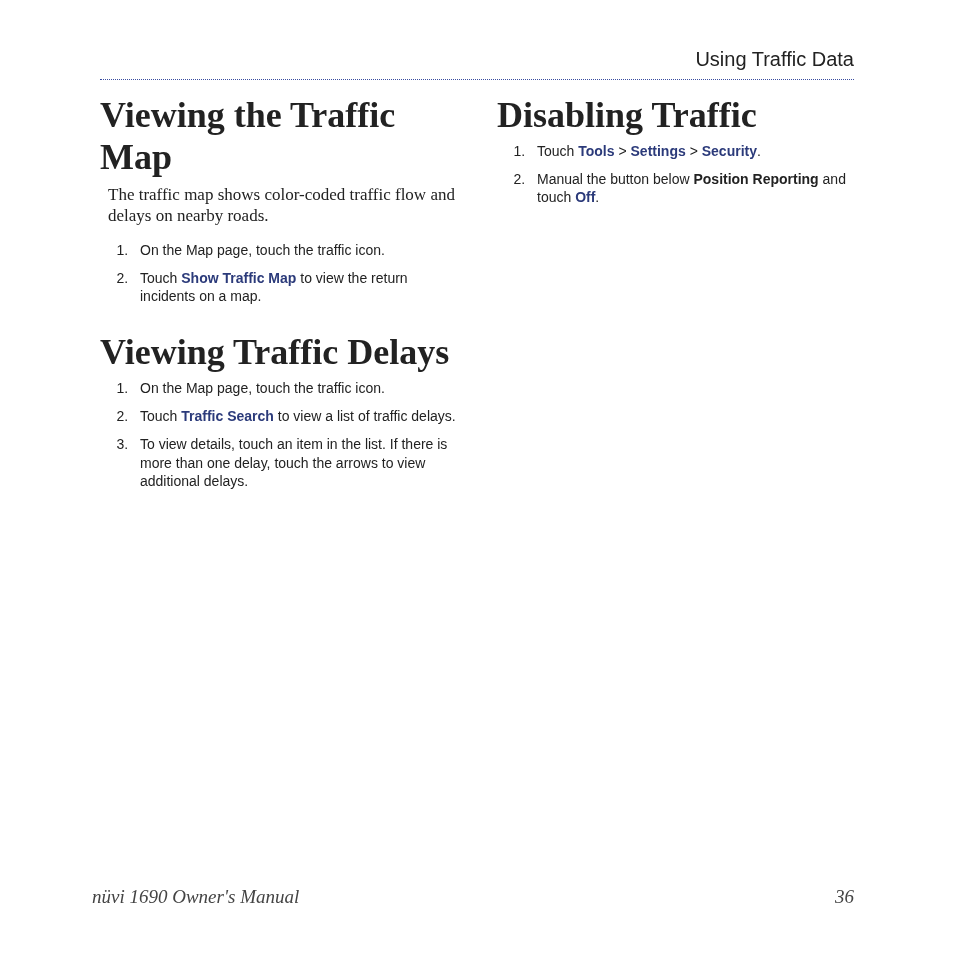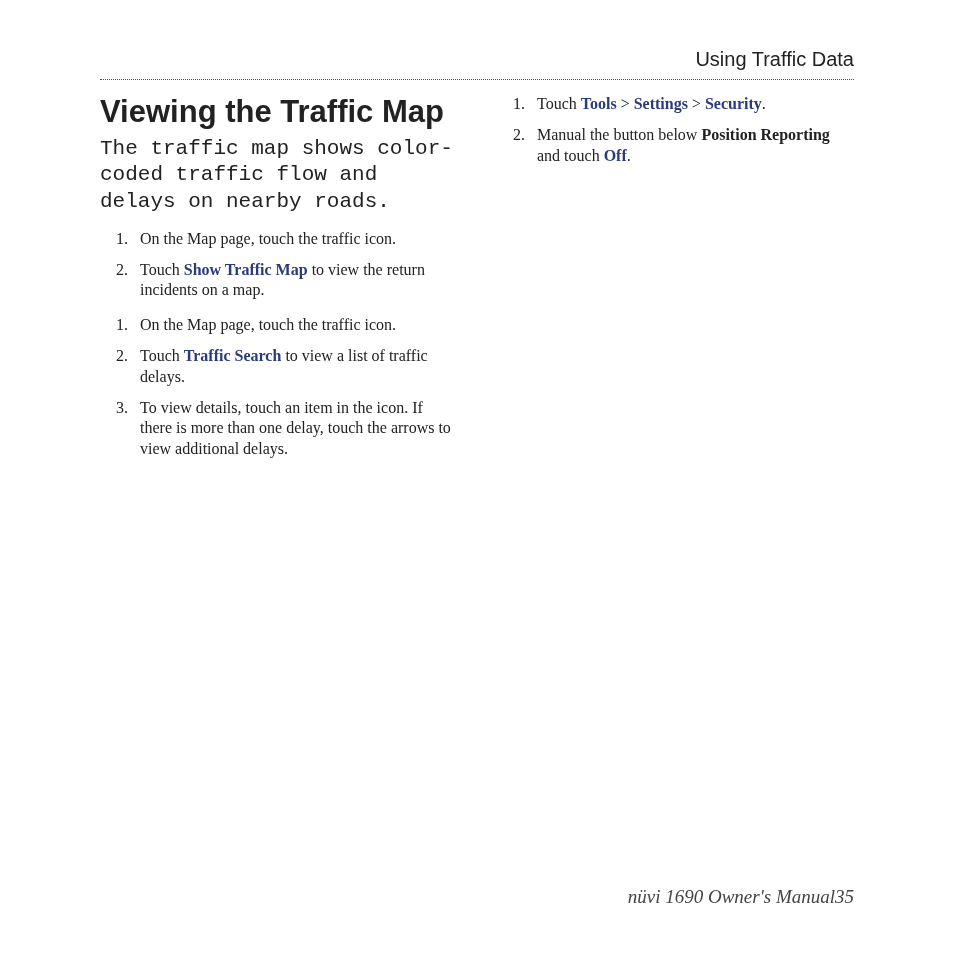--- a/index.html
+++ b/index.html
@@ -28,65 +28,65 @@
   }
   .cols {
     display: flex;
     gap: 40px;
   }
   .col {
     flex: 1 1 0;
     min-width: 0;
   }
   h2.heading {
-    font-family: Liberation Sans, sans-serif;
+    font-family: Liberation Serif, serif;
     font-weight: 700;
-    font-size: 31px;
+    font-size: 36px;
     color: #222;
     margin: 0 0 6px 0;
   }
   p.serif {
-    font-family: Liberation Mono, monospace;
-    font-size: 21px;
+    font-family: Liberation Serif, serif;
+    font-size: 17px;
     line-height: 1.25;
-    margin: 0 0 14px 0;
+    margin: 0 0 14px 8px;
     color: #222;
   }
   p.serif .ui-link {
     color: #2b3a7a;
     font-weight: 700;
   }
   ol.steps {
     list-style: decimal;
     margin: 0 0 14px 0;
     padding-left: 32px;
-    font-family: Liberation Serif, serif;
-    font-size: 16px;
+    font-family: Liberation Sans, sans-serif;
+    font-size: 14px;
     line-height: 1.3;
     color: #222;
   }
   ol.steps li {
     padding-left: 8px;
     margin-bottom: 10px;
   }
   .ui-link {
     color: #2b3a7a;
     font-weight: 700;
   }
   .bold {
     font-weight: 700;
     color: #222;
   }
   .footer {
     position: absolute;
-    left: 84px;
+    left: 92px;
     right: 100px;
     bottom: 46px;
     display: flex;
-    justify-content: flex-end;
+    justify-content: space-between;
     font-family: "Times New Roman", Times, serif;
     font-style: italic;
     font-size: 19px;
     color: #444;
   }
 </style>
 </head>
 <body>
 
 <div class="page">
@@ -106,49 +106,51 @@
       <ol class="steps">
         <li>
           <span>On the Map page, touch the traffic icon.</span>
         </li>
         <li>
           <span>Touch </span><span class="ui-link">Show Traffic Map</span><span> to view the return incidents on a map.</span>
         </li>
       </ol>
 
 
+      <h2 class="heading" style="margin-top:26px;">Viewing Traffic Delays</h2>
 
       <ol class="steps">
         <li>
           <span>On the Map page, touch the traffic icon.</span>
         </li>
         <li>
           <span>Touch </span><span class="ui-link">Traffic Search</span><span> to view a list of traffic delays.</span>
         </li>
         <li>
-          <span>To view details, touch an item in the icon. If there is more than one delay, touch the arrows to view additional delays.</span>
+          <span>To view details, touch an item in the list. If there is more than one delay, touch the arrows to view additional delays.</span>
         </li>
       </ol>
 
     </div>
 
     <div class="col">
 
+      <h2 class="heading">Disabling Traffic</h2>
 
       <ol class="steps">
         <li>
           <span>Touch </span><span class="ui-link">Tools</span><span> &gt; </span><span class="ui-link">Settings</span><span> &gt; </span><span class="ui-link">Security</span><span>.</span>
         </li>
         <li>
           <span>Manual the button below </span><span class="bold">Position Reporting</span><span> and touch </span><span class="ui-link">Off</span><span>.</span>
         </li>
       </ol>
 
     </div>
 
   </div>
 
   <div class="footer">
     <span>nüvi 1690 Owner's Manual</span>
-    <span>35</span>
+    <span>36</span>
   </div>
 
 </div>
 
 </body></html>

